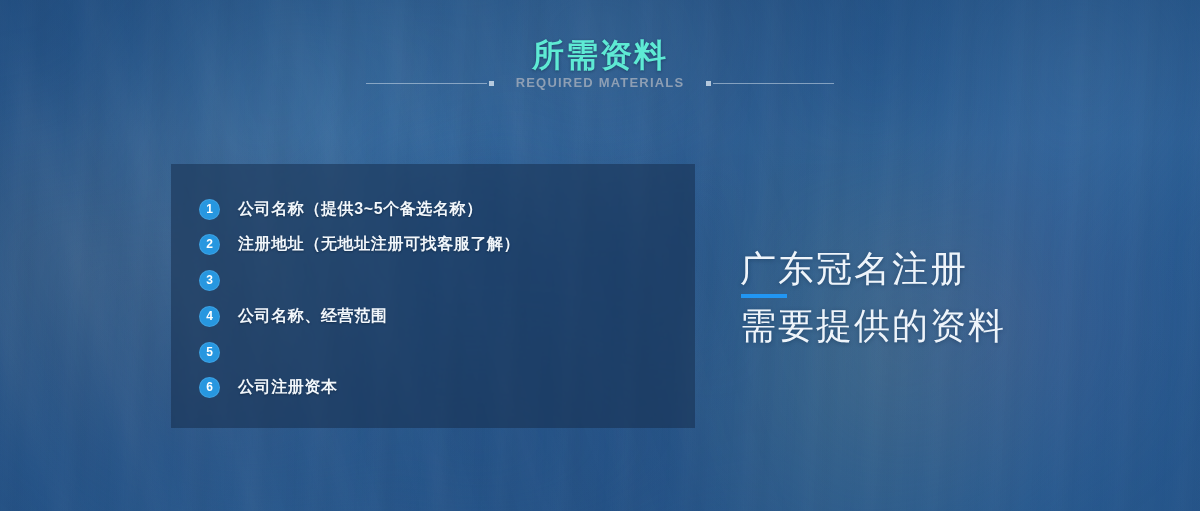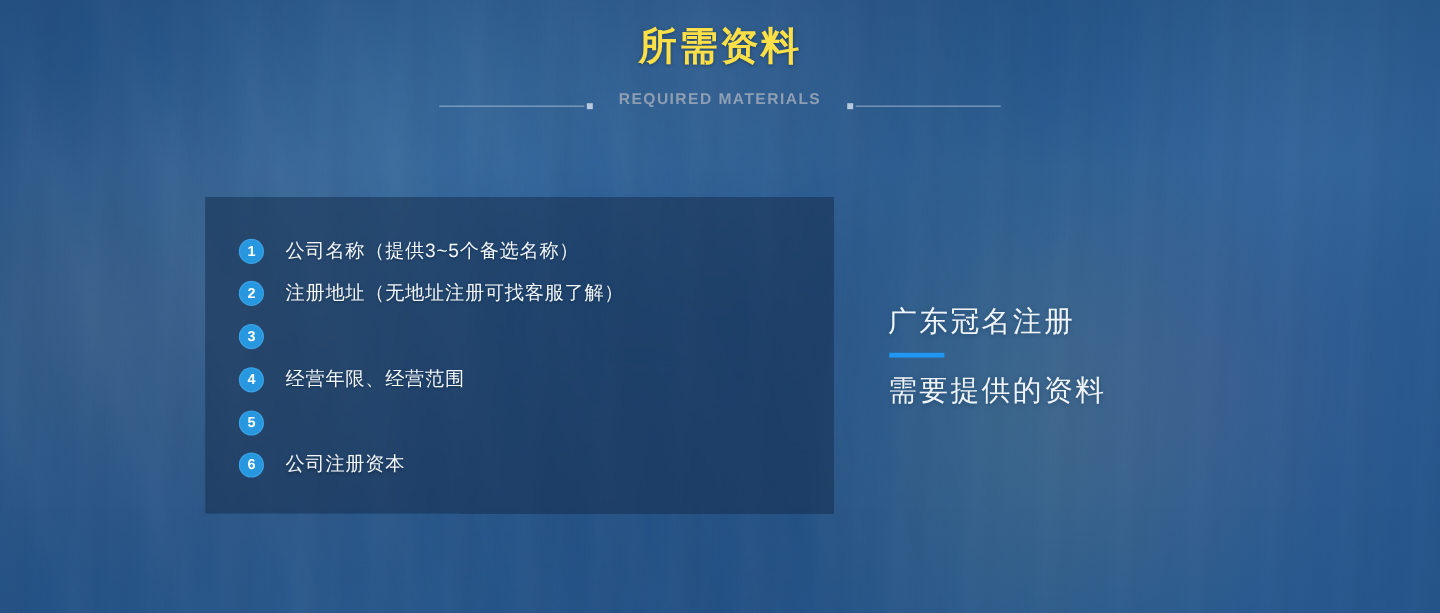--- a/index.html
+++ b/index.html
@@ -84,34 +84,34 @@
   }
 
   
   .header {
     position: absolute;
     top: 0; left: 0; right: 0;
     text-align: center;
   }
   .header-title {
     position: absolute;
-    top: 18px; left: 0; right: 0;
+    top: 35px; left: 0; right: 0;
     font-size: 32px;
     font-weight: bold;
-    color: #fde047;
+    color: #5eead4;
     letter-spacing: 2px;
     line-height: 40px;
     text-shadow: 0 1px 3px rgba(10,30,55,0.45);
   }
   .header-sub-row {
     position: absolute;
     top: 73px; left: 0; right: 0;
     height: 20px;
     display: flex;
-    align-items: flex-end;
+    align-items: center;
     justify-content: center;
     gap: 0px;
   }
   .header-sub {
     font-size: 13px;
     font-weight: bold;
     color: #8e9fb4;
     letter-spacing: 1.2px;
     line-height: 20px;
     white-space: nowrap;
@@ -169,35 +169,35 @@
     font-size: 12px;
     font-weight: bold;
     line-height: 21px;
     text-align: center;
     flex: 0 0 auto;
     box-shadow: 0 0 0 1px rgba(255,255,255,0.10) inset;
   }
   .item-text {
     margin-left: 18px;
     font-size: 16px;
-    font-weight: normal;
+    font-weight: bold;
     color: #f2f7fb;
     letter-spacing: 0.6px;
     text-shadow: 0 1px 2px rgba(8,26,48,0.5);
   }
 
   
   .right-block {
     position: absolute;
     left: 740px;
     top: 248px;
     width: 420px;
   }
   .right-line {
-    font-size: 24px;
+    font-size: 36px;
     font-weight: normal;
     color: #eef4fa;
     letter-spacing: 2px;
     line-height: 42px;
     white-space: nowrap;
     text-shadow: 0 1px 4px rgba(10,30,55,0.35);
   }
   .right-accent {
     width: 46px;
     height: 4px;
@@ -244,21 +244,21 @@
         <span class="badge">2</span>
         <span class="item-text">注册地址（无地址注册可找客服了解）</span>
       </div>
 
       <div class="list-item" style="top:103px">
         <span class="badge">3</span>
       </div>
 
       <div class="list-item" style="top:139px">
         <span class="badge">4</span>
-        <span class="item-text">经营年限、经营范围</span>
+        <span class="item-text">公司名称、经营范围</span>
       </div>
 
       <div class="list-item" style="top:175px">
         <span class="badge">5</span>
       </div>
 
       <div class="list-item" style="top:210px">
         <span class="badge">6</span>
         <span class="item-text">公司注册资本</span>
       </div>

